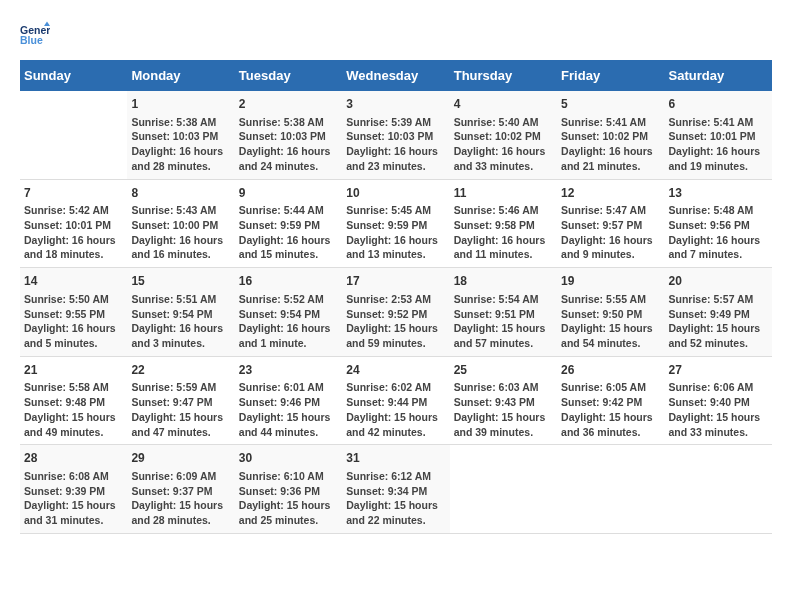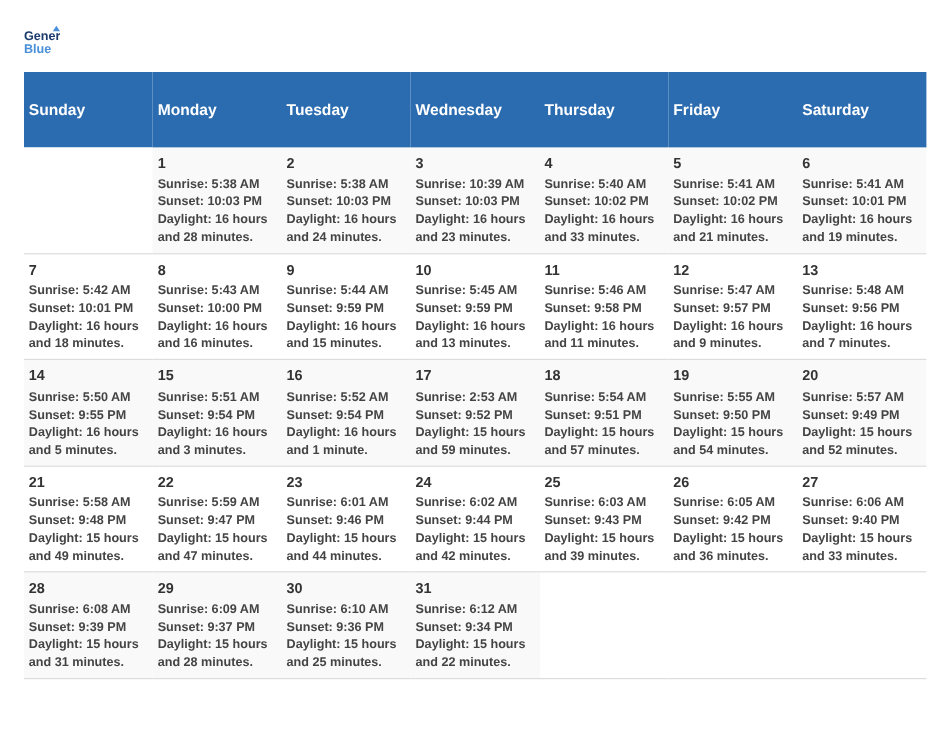--- a/index.html
+++ b/index.html
@@ -40,21 +40,21 @@
       margin-top: 2px;
     }
     table {
       width: 100%;
       border-collapse: collapse;
       font-size: 11px;
     }
     thead tr th {
       background-color: #2b6cb0;
       color: #fff;
-      padding: 24px 4px;
+      padding: 8px 4px;
       text-align: left;
       font-size: 13px;
       font-weight: bold;
     }
     tbody tr {
       border-bottom: 1px solid #ddd;
     }
     tbody tr:nth-child(odd) {
       background-color: #f9f9f9;
     }
@@ -127,21 +127,21 @@
           <span class="day-num">2</span>
           <div class="day-info">
             <span>Sunrise: 5:38 AM</span><br>
             <span>Sunset: 10:03 PM</span><br>
             <span>Daylight: 16 hours and 24 minutes.</span>
           </div>
         </td>
         <td>
           <span class="day-num">3</span>
           <div class="day-info">
-            <span>Sunrise: 10:39 AM</span><br>
+            <span>Sunrise: 5:39 AM</span><br>
             <span>Sunset: 10:03 PM</span><br>
             <span>Daylight: 16 hours and 23 minutes.</span>
           </div>
         </td>
         <td>
           <span class="day-num">4</span>
           <div class="day-info">
             <span>Sunrise: 5:40 AM</span><br>
             <span>Sunset: 10:02 PM</span><br>
             <span>Daylight: 16 hours and 33 minutes.</span>

